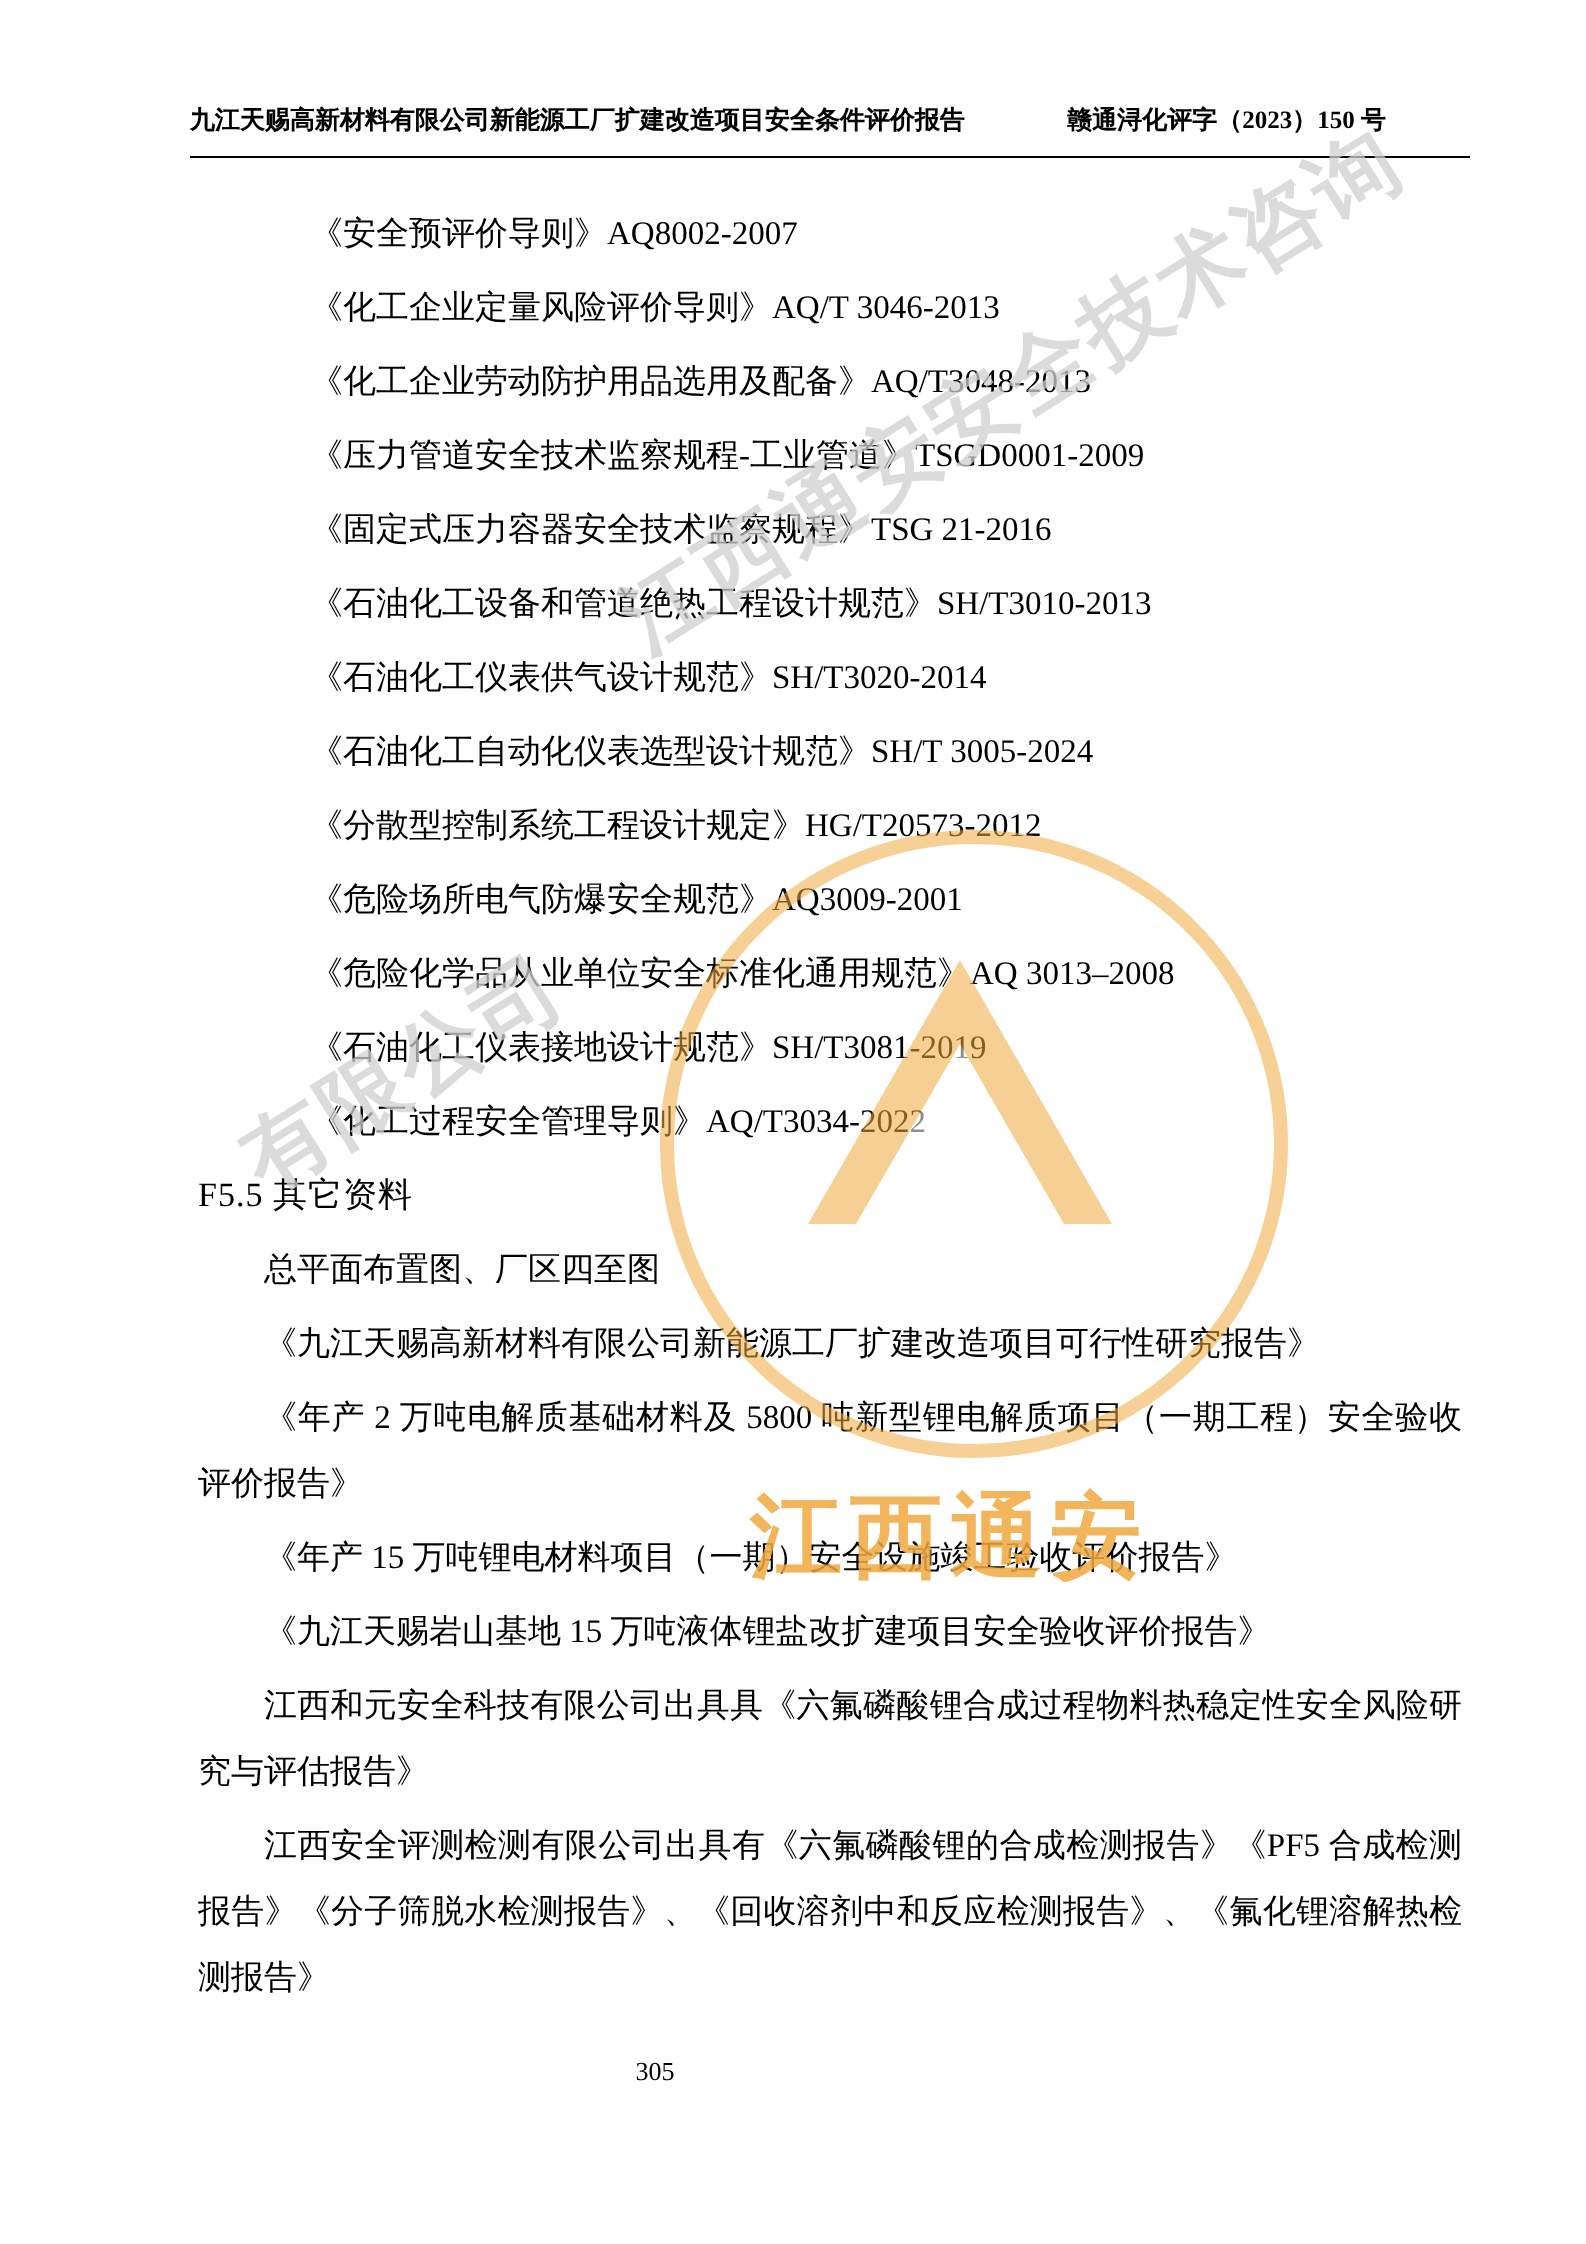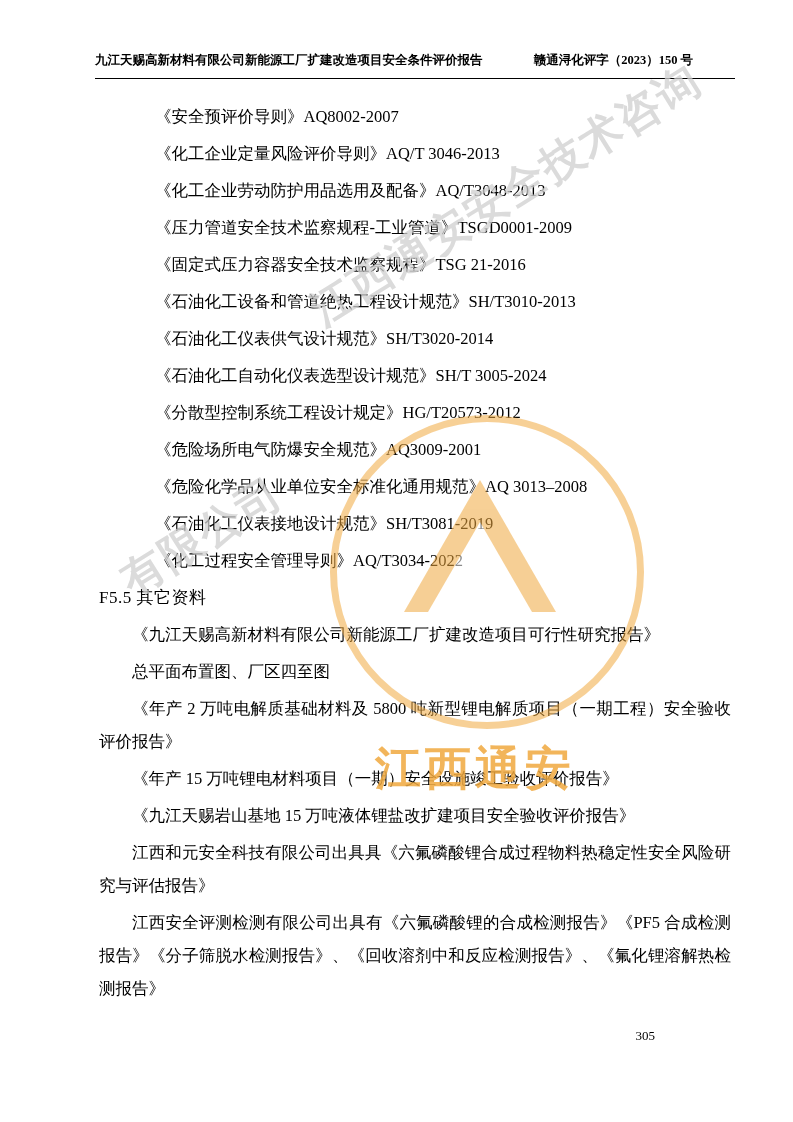--- a/index.html
+++ b/index.html
@@ -166,21 +166,21 @@
     font-family: "Liberation Sans", "DejaVu Sans", sans-serif;
     margin-left: 25px;
   }
 
   
   .footer {
     position: absolute;
     bottom: 78px;
     left: 0;
     width: 655px;
-    text-align: right;
+    text-align: center;
     font-size: 13px;
   }
 </style>
 </head>
 <body>
 
 <div class="page">
 
   <div class="header">
     <span class="header-left">九江天赐高新材料有限公司新能源工厂扩建改造项目安全条件评价报告</span>
@@ -207,22 +207,22 @@
     <p class="indent-ref">《石油化工仪表供气设计规范》SH/T3020-2014</p>
     <p class="indent-ref">《石油化工自动化仪表选型设计规范》SH/T 3005-2024</p>
     <p class="indent-ref">《分散型控制系统工程设计规定》HG/T20573-2012</p>
     <p class="indent-ref">《危险场所电气防爆安全规范》AQ3009-2001</p>
     <p class="indent-ref">《危险化学品从业单位安全标准化通用规范》AQ 3013–2008</p>
     <p class="indent-ref">《石油化工仪表接地设计规范》SH/T3081-2019</p>
     <p class="indent-ref">《化工过程安全管理导则》AQ/T3034-2022</p>
 
     <p class="section-title">F5.5 其它资料</p>
 
+    <p class="indent1">总平面布置图、厂区四至图</p>
     <p class="indent1">《九江天赐高新材料有限公司新能源工厂扩建改造项目可行性研究报告》</p>
-    <p class="indent1">总平面布置图、厂区四至图</p>
     <p class="indent1">《年产 2 万吨电解质基础材料及 5800 吨新型锂电解质项目（一期工程）安全验收评价报告》</p>
     <p class="indent1">《年产 15 万吨锂电材料项目（一期）安全设施竣工验收评价报告》</p>
     <p class="indent1">《九江天赐岩山基地 15 万吨液体锂盐改扩建项目安全验收评价报告》</p>
     <p class="indent1">江西和元安全科技有限公司出具具《六氟磷酸锂合成过程物料热稳定性安全风险研究与评估报告》</p>
     <p class="indent1">江西安全评测检测有限公司出具有《六氟磷酸锂的合成检测报告》《PF5 合成检测报告》《分子筛脱水检测报告》、《回收溶剂中和反应检测报告》、《氟化锂溶解热检测报告》</p>
 
   </div>
 
   <div class="footer">
     <span>305</span>

